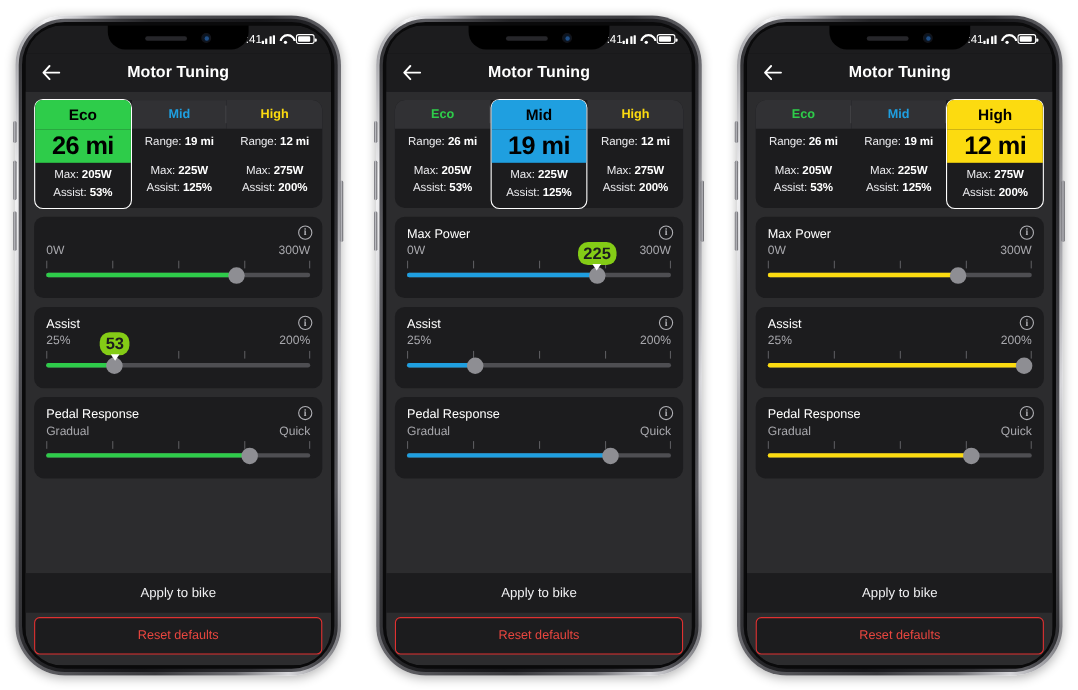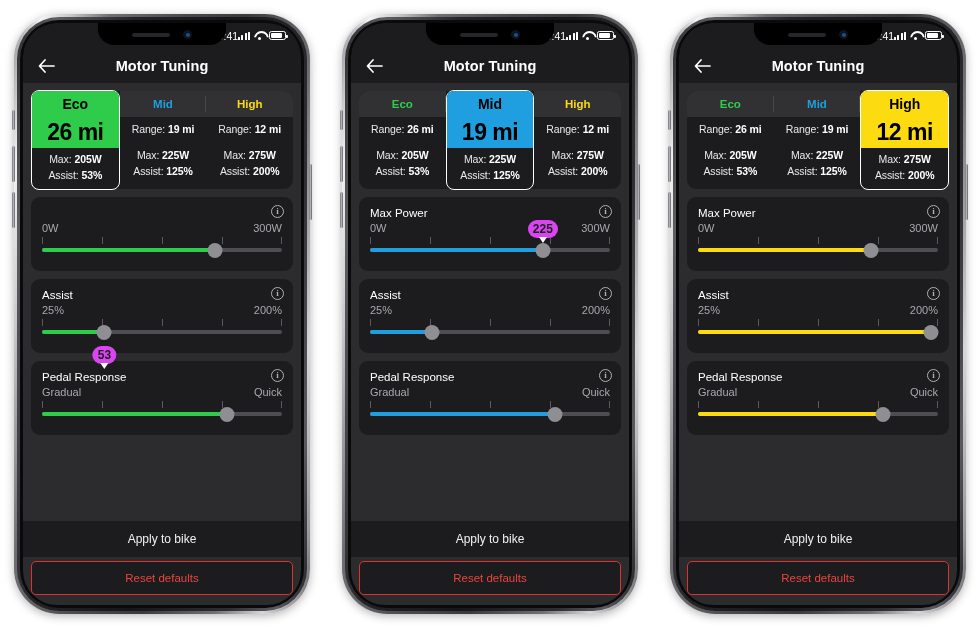--- a/index.html
+++ b/index.html
@@ -233,22 +233,22 @@
   .thumb{
     position:absolute;top:1px;
     width:15px;height:15px;border-radius:50%;
     background:#8e8e93;
     transform:translateX(-50%);
     cursor:pointer;
   }
   .bubble{
     position:absolute;
     transform:translateX(-50%);
-    background:#d946ef;color:#1c1c1e;
-    font-size:12px;font-weight:bold;
+    background:#84cc16;color:#1c1c1e;
+    font-size:15px;font-weight:bold;
     padding:2px 5px;border-radius:9px;
     top:-22px;
     white-space:nowrap;
     z-index:4;
   }
   .bubble::after{
     content:"";position:absolute;left:50%;bottom:-5px;
     transform:translateX(-50%);
     border-left:4px solid transparent;border-right:4px solid transparent;
     border-top:6px solid #fff;
@@ -390,21 +390,21 @@
                 <div class="ticks">
                   <i style="left: 0%;"></i>
                   <i style="left: 25%;"></i>
                   <i style="left: 50%;"></i>
                   <i style="left: 75%;"></i>
                   <i style="left: calc(100% - 1px);"></i>
                 </div>
                 <div class="track"></div>
                 <div class="fill" style="width: 26%; --ac: #2ecc4a;"></div>
                 <div class="thumb" style="left: 26%;"></div>
-                <div class="bubble" style="left: 26%; margin-top: 44px;">53</div>
+                <div class="bubble" style="left: 26%;">53</div>
               </div>
             </div>
             <div class="card">
               <div class="card-title">Pedal Response</div>
               <div class="info">i</div>
               <div class="ends">
                 <span>Gradual</span>
                 <span>Quick</span>
               </div>
               <div class="track-wrap">

